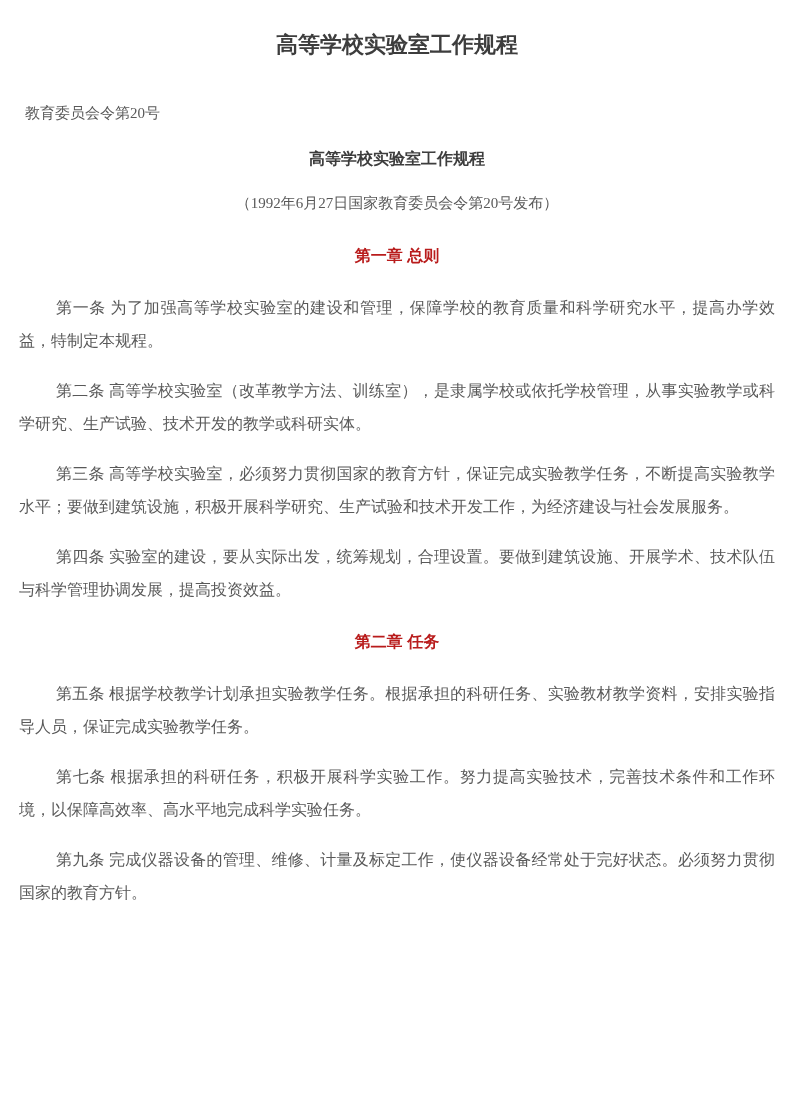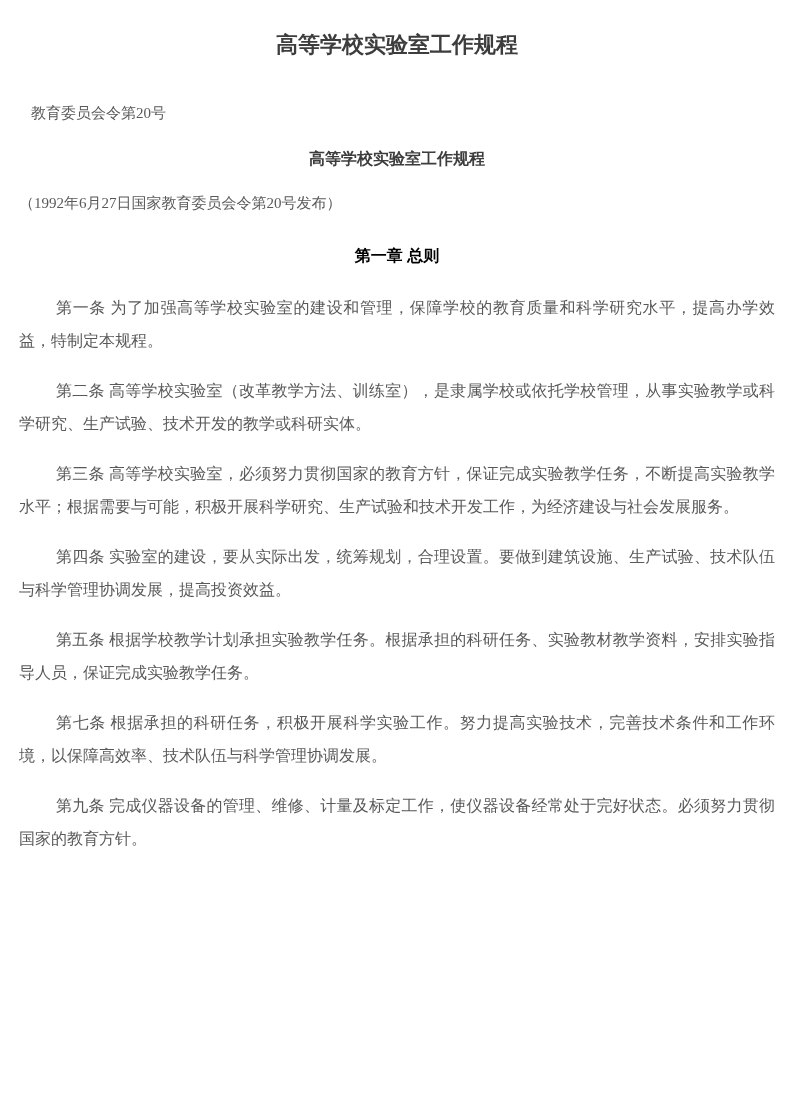--- a/index.html
+++ b/index.html
@@ -23,43 +23,44 @@
     line-height: 33px;
     font-weight: bold;
     text-align: center;
     color: #3d3d3d;
     margin: 0 0 36px 0;
   }
   .decree {
     font-size: 15px;
     line-height: 33px;
     text-align: left;
-    margin: 12px 12px;
+    margin: 12px 6px;
   }
   .subtitle {
     font-family: "Liberation Sans", "DejaVu Sans", sans-serif;
     font-size: 16px;
     line-height: 33px;
     font-weight: bold;
     text-align: center;
     color: #3d3d3d;
     margin: 12px 0;
   }
   .pubdate {
     font-size: 15px;
     line-height: 33px;
+    text-align: center;
     margin: 12px 0;
   }
   .chapter {
     font-family: "Liberation Sans", "DejaVu Sans", sans-serif;
     font-size: 16px;
     line-height: 33px;
     font-weight: bold;
     text-align: center;
-    color: #000000;
+    color: #b91c1c;
     margin: 19px 0;
   }
   .para {
     font-size: 16px;
     line-height: 33px;
     text-align: justify;
     text-indent: 37px;
     margin: 17px 0;
     color: #595959;
   }
@@ -74,21 +75,22 @@
   <p class="decree">教育委员会令第20号</p>
 
   <h2 class="subtitle">高等学校实验室工作规程</h2>
 
   <p class="pubdate">（1992年6月27日国家教育委员会令第20号发布）</p>
 
   <h3 class="chapter">第一章 总则</h3>
 
   <p class="para">第一条 为了加强高等学校实验室的建设和管理，保障学校的教育质量和科学研究水平，提高办学效益，特制定本规程。</p>
   <p class="para">第二条 高等学校实验室（改革教学方法、训练室），是隶属学校或依托学校管理，从事实验教学或科学研究、生产试验、技术开发的教学或科研实体。</p>
-  <p class="para">第三条 高等学校实验室，必须努力贯彻国家的教育方针，保证完成实验教学任务，不断提高实验教学水平；根据需要与可能，积极开展科学研究、生产试验和技术开发工作，为经济建设与社会发展服务。</p>
-  <p class="para">第四条 实验室的建设，要从实际出发，统筹规划，合理设置。要做到建筑设施、生产试验、技术队伍与科学管理协调发展，提高投资效益。</p>
+  <p class="para">第三条 高等学校实验室，必须努力贯彻国家的教育方针，保证完成实验教学任务，不断提高实验教学水平；要做到建筑设施，积极开展科学研究、生产试验和技术开发工作，为经济建设与社会发展服务。</p>
+  <p class="para">第四条 实验室的建设，要从实际出发，统筹规划，合理设置。要做到建筑设施、开展学术、技术队伍与科学管理协调发展，提高投资效益。</p>
 
+  <h3 class="chapter">第二章 任务</h3>
 
   <p class="para">第五条 根据学校教学计划承担实验教学任务。根据承担的科研任务、实验教材教学资料，安排实验指导人员，保证完成实验教学任务。</p>
-  <p class="para">第七条 根据承担的科研任务，积极开展科学实验工作。努力提高实验技术，完善技术条件和工作环境，以保障高效率、技术队伍与科学管理协调发展。</p>
+  <p class="para">第七条 根据承担的科研任务，积极开展科学实验工作。努力提高实验技术，完善技术条件和工作环境，以保障高效率、高水平地完成科学实验任务。</p>
   <p class="para">第九条 完成仪器设备的管理、维修、计量及标定工作，使仪器设备经常处于完好状态。必须努力贯彻国家的教育方针。</p>
 
 </div>
 
 </body></html>

